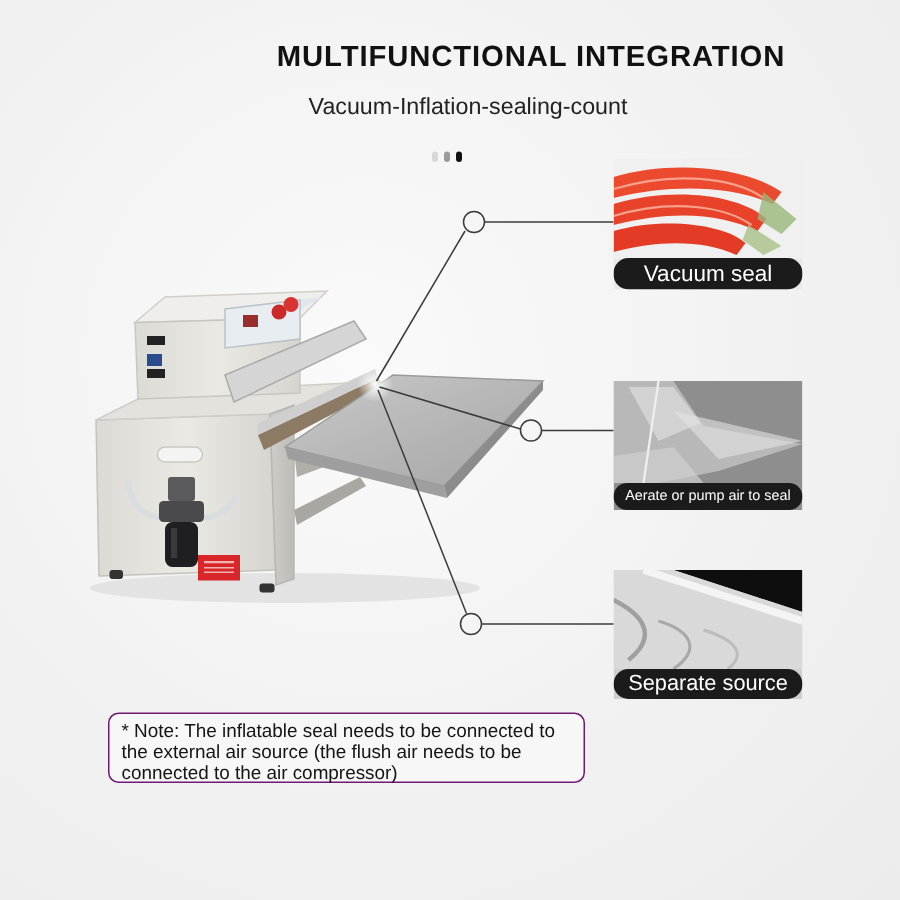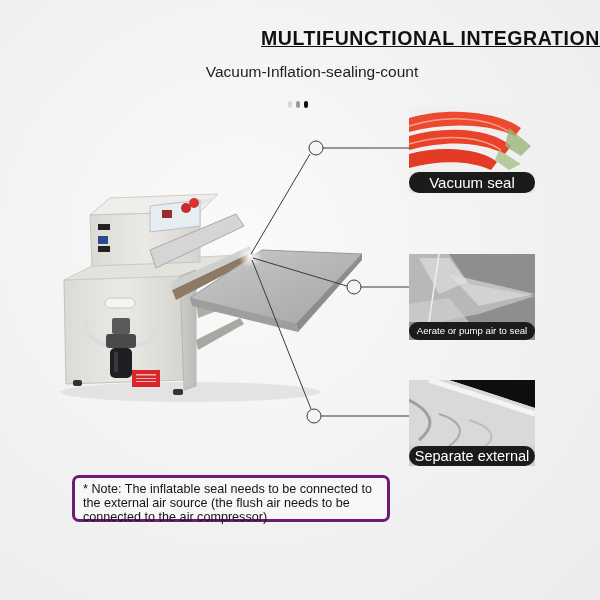--- a/index.html
+++ b/index.html
@@ -1,31 +1,31 @@
 <!DOCTYPE html>
 <html><head>
 <meta charset="utf-8">
 <style>
   html,body{margin:0;padding:0;}
   body{width:600px;height:600px;overflow:hidden;background:#f3f3f3;font-family:"Liberation Sans",sans-serif;position:relative;}
   .bg{position:absolute;inset:0;background:radial-gradient(ellipse at 40% 40%,#fafafa 0%,#f1f1f1 60%,#ececec 100%);}
-  .title{position:absolute;top:27px;left:0;width:600px;text-align:right;padding-left:108px;box-sizing:border-box;font-weight:bold;font-size:19.5px;letter-spacing:0.6px;color:#111;text-decoration:underline;}
+  .title{position:absolute;top:27px;left:0;width:600px;text-align:center;padding-left:108px;box-sizing:border-box;font-weight:bold;font-size:19.5px;letter-spacing:0.6px;color:#111;}
   .subtitle{position:absolute;top:63px;left:0;width:600px;text-align:center;padding-left:12px;font-size:15.5px;color:#222;}
   .dots{position:absolute;top:101px;left:288px;display:flex;gap:4px;}
   .dot{width:4px;height:7px;border-radius:2px;}
   .feature{position:absolute;left:409px;width:126px;overflow:hidden;}
   .feature .photo{position:absolute;left:0;top:0;width:100%;height:100%;}
   .feature .label{position:absolute;left:0;bottom:0;width:100%;background:#1b1b1b;color:#fff;text-align:center;white-space:nowrap;border-radius:10px;}
   .f1{top:106px;height:87px;}
   .f1 .label{height:21px;line-height:21px;font-size:15px;}
   .f2{top:242px;height:86px;margin-top:12px;}
   .f2 .label{height:18px;line-height:18px;font-size:9.6px;}
   .f3{top:380px;height:86px;}
   .f3 .label{height:20px;line-height:20px;font-size:14.5px;}
-  .note{position:absolute;left:72px;top:475px;width:318px;height:47px;border:3px solid #701a75;border-radius:7px;background:#f8f7f7;box-sizing:border-box;padding:4px 8px;font-size:12.6px;line-height:14px;color:#151515;}
+  .note{position:absolute;left:72px;top:475px;width:318px;height:47px;border:1px solid #701a75;border-radius:7px;background:#f8f7f7;box-sizing:border-box;padding:4px 8px;font-size:12.6px;line-height:14px;color:#151515;}
   svg.overlay{position:absolute;left:0;top:0;}
   .machine{position:absolute;left:0;top:0;}
 </style>
 </head>
 <body>
 
 <div class="bg"></div>
 
 <div class="title">MULTIFUNCTIONAL INTEGRATION</div>
 <div class="subtitle">Vacuum-Inflation-sealing-count</div>
@@ -157,18 +157,18 @@
 <div class="feature f3">
   <svg class="photo" viewBox="0 0 126 86" preserveAspectRatio="none">
     <rect width="126" height="86" fill="#cfcfcf"></rect>
     <polygon points="40,0 126,0 126,28" fill="#0e0e0e"></polygon>
     <polygon points="0,0 40,0 126,28 126,66 0,66" fill="#d9d9d9"></polygon>
     <path d="M20,0 L126,34" stroke="#f4f4f4" stroke-width="5"></path>
     <path d="M0,20 C20,30 30,44 10,60" stroke="#9f9f9f" stroke-width="3" fill="none"></path>
     <path d="M30,34 C50,40 60,52 40,66" stroke="#a8a8a8" stroke-width="2" fill="none"></path>
     <path d="M60,40 C80,46 90,56 76,66" stroke="#bdbdbd" stroke-width="2" fill="none"></path>
   </svg>
-  <div class="label">Separate external</div>
+  <div class="label">Separate source</div>
 </div>
 
 <div class="note">
   <span>* Note: The inflatable seal needs to be connected to the external air source (the flush air needs to be connected to the air compressor)</span>
 </div>
 
 </body></html>

